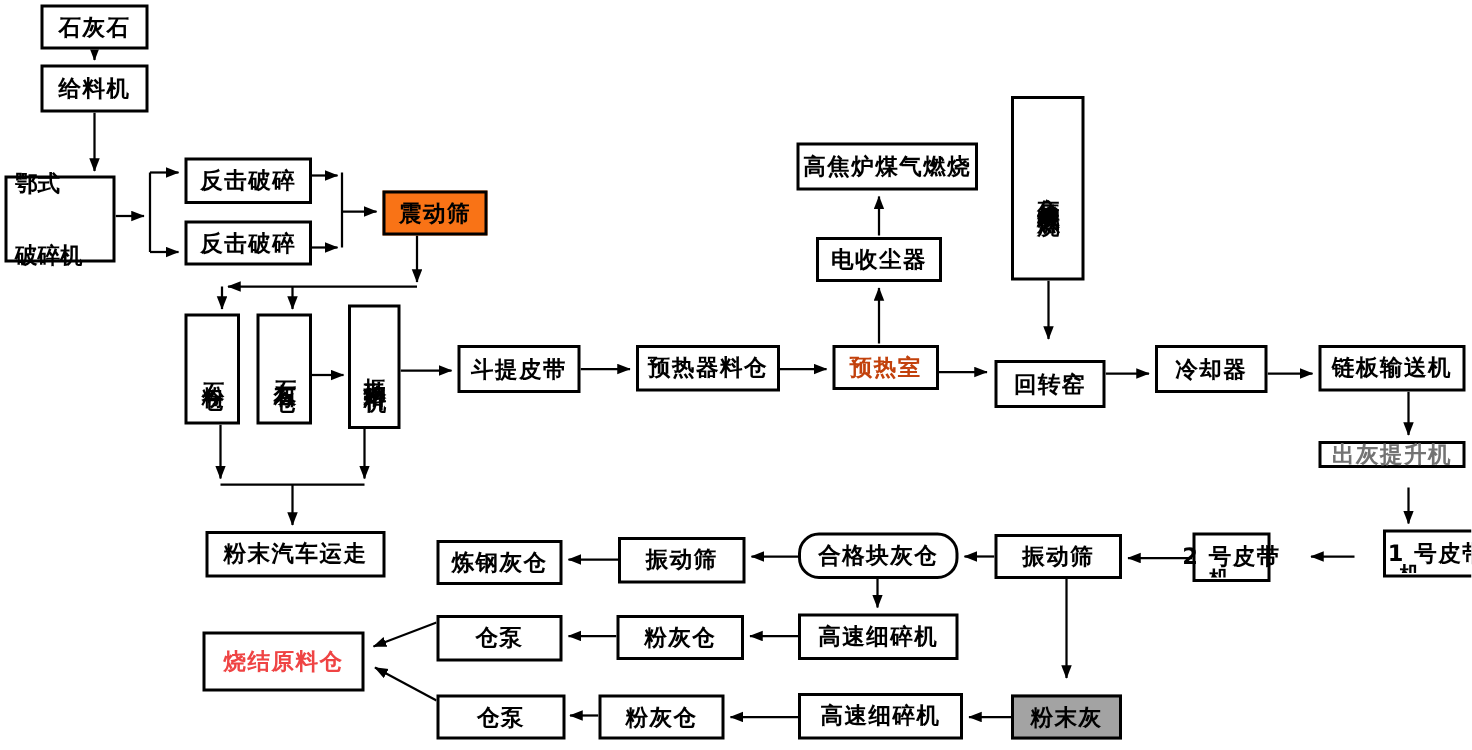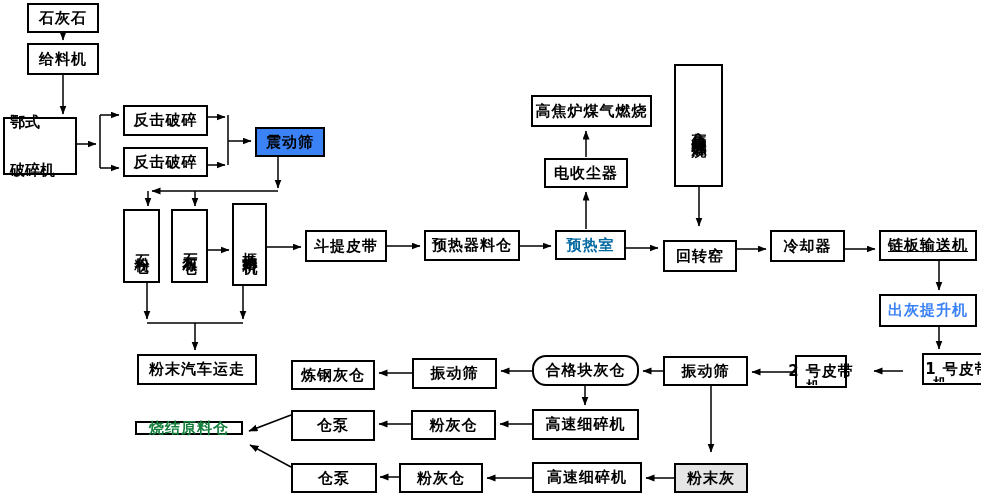--- a/index.html
+++ b/index.html
@@ -95,60 +95,60 @@
       <div class="node twoline" style="left: 3px; top: 117px; width: 74px; height: 58px; border-color: rgb(0, 0, 0); background: rgb(255, 255, 255); color: rgb(0, 0, 0);">
         <div>鄂式</div>
         <div>破碎机</div>
       </div>
       <div class="node" style="left: 123px; top: 105px; width: 85px; height: 31px; border-color: rgb(0, 0, 0); background: rgb(255, 255, 255); color: rgb(0, 0, 0);">
         <span>反击破碎</span>
       </div>
       <div class="node" style="left: 123px; top: 147px; width: 85px; height: 30px; border-color: rgb(0, 0, 0); background: rgb(255, 255, 255); color: rgb(0, 0, 0);">
         <span>反击破碎</span>
       </div>
-      <div class="node" style="left: 255px; top: 127px; width: 70px; height: 30px; border-color: rgb(0, 0, 0); background: #3b82f6; color: rgb(0, 0, 0); align-items: center;">
+      <div class="node" style="left: 255px; top: 127px; width: 70px; height: 30px; border-color: rgb(0, 0, 0); background: #f97316; color: rgb(0, 0, 0); align-items: center;">
         <span>震动筛</span>
       </div>
       <div class="node vertical" style="left: 123px; top: 209px; width: 37px; height: 74px; border-color: rgb(0, 0, 0); background: rgb(255, 255, 255); color: rgb(0, 0, 0);">
         <span>石粉仓</span>
       </div>
       <div class="node vertical" style="left: 171px; top: 209px; width: 37px; height: 74px; border-color: rgb(0, 0, 0); background: rgb(255, 255, 255); color: rgb(0, 0, 0);">
         <span>石灰石仓</span>
       </div>
       <div class="node vertical" style="left: 232px; top: 203px; width: 35px; height: 83px; border-color: rgb(0, 0, 0); background: rgb(255, 255, 255); color: rgb(0, 0, 0);">
         <span>振动给料机</span>
       </div>
       <div class="node" style="left: 305px; top: 230px; width: 82px; height: 32px; border-color: rgb(0, 0, 0); background: rgb(255, 255, 255); color: rgb(0, 0, 0); text-align: center;">
         <span>斗提皮带</span>
       </div>
       <div class="node" style="left: 424px; top: 230px; width: 96px; height: 31px; border-color: rgb(0, 0, 0); background: rgb(255, 255, 255); color: rgb(0, 0, 0);">
         <span>预热器料仓</span>
       </div>
-      <div class="node" style="left: 555px; top: 230px; width: 71px; height: 30px; border-color: rgb(0, 0, 0); background: rgb(255, 255, 255); color: #0369a1;">
+      <div class="node" style="left: 555px; top: 230px; width: 71px; height: 30px; border-color: rgb(0, 0, 0); background: rgb(255, 255, 255); color: #c2410c;">
         <span>预热室</span>
       </div>
       <div class="node" style="left: 663px; top: 230px; width: 74px; height: 32px; border-color: rgb(0, 0, 0); background: rgb(255, 255, 255); color: rgb(0, 0, 0); margin-top: 10px;">
         <span>回转窑</span>
       </div>
       <div class="node" style="left: 544px; top: 158px; width: 84px; height: 30px; border-color: rgb(0, 0, 0); background: rgb(255, 255, 255); color: rgb(0, 0, 0);">
         <span>电收尘器</span>
       </div>
       <div class="node" style="left: 531px; top: 95px; width: 121px; height: 32px; border-color: rgb(0, 0, 0); background: rgb(255, 255, 255); color: rgb(0, 0, 0);">
         <span>高焦炉煤气燃烧</span>
       </div>
       <div class="node vertical" style="left: 674px; top: 64px; width: 49px; height: 123px; border-color: rgb(0, 0, 0); background: rgb(255, 255, 255); color: rgb(0, 0, 0);">
         <span>高焦炉煤气燃烧</span>
       </div>
       <div class="node" style="left: 770px; top: 230px; width: 75px; height: 32px; border-color: rgb(0, 0, 0); background: rgb(255, 255, 255); color: rgb(0, 0, 0);">
         <span>冷却器</span>
       </div>
-      <div class="node" style="left: 879px; top: 230px; width: 98px; height: 31px; border-color: rgb(0, 0, 0); background: rgb(255, 255, 255); color: rgb(0, 0, 0); text-decoration: underline;">
+      <div class="node" style="left: 879px; top: 230px; width: 98px; height: 31px; border-color: rgb(0, 0, 0); background: rgb(255, 255, 255); color: rgb(0, 0, 0);">
         <span>链板输送机</span>
       </div>
-      <div class="node" style="left: 879px; top: 294px; width: 98px; height: 33px; border-color: rgb(0, 0, 0); background: rgb(255, 255, 255); color: #3b82f6;">
+      <div class="node" style="left: 879px; top: 294px; width: 98px; height: 18px; border-color: rgb(0, 0, 0); background: rgb(255, 255, 255); color: #737373;">
         <span>出灰提升机</span>
       </div>
       <div class="node" style="left: 903px; top: 353px; width: 72px; height: 32px; border-color: rgb(0, 0, 0); background: rgb(255, 255, 255); color: rgb(0, 0, 0); margin-left: 19px;">
         <span>1 号皮带</span>
         <div class="partial">机</div>
       </div>
       <div class="node" style="left: 795px; top: 355px; width: 52px; height: 33px; border-color: rgb(0, 0, 0); background: rgb(255, 255, 255); color: rgb(0, 0, 0);">
         <span>2 号皮带</span>
         <div class="partial">机</div>
       </div>
@@ -169,24 +169,24 @@
       </div>
       <div class="node" style="left: 532px; top: 409px; width: 107px; height: 31px; border-color: rgb(0, 0, 0); background: rgb(255, 255, 255); color: rgb(0, 0, 0);">
         <span>高速细碎机</span>
       </div>
       <div class="node" style="left: 411px; top: 410px; width: 85px; height: 30px; border-color: rgb(0, 0, 0); background: rgb(255, 255, 255); color: rgb(0, 0, 0);">
         <span>粉灰仓</span>
       </div>
       <div class="node" style="left: 291px; top: 410px; width: 84px; height: 31px; border-color: rgb(0, 0, 0); background: rgb(255, 255, 255); color: rgb(0, 0, 0);">
         <span>仓泵</span>
       </div>
-      <div class="node" style="left: 135px; top: 421px; width: 108px; height: 14px; border-color: rgb(0, 0, 0); background: rgb(255, 255, 255); color: #15803d;">
+      <div class="node" style="left: 135px; top: 421px; width: 108px; height: 40px; border-color: rgb(0, 0, 0); background: rgb(255, 255, 255); color: #ef4444;">
         <span>烧结原料仓</span>
       </div>
-      <div class="node" style="left: 674px; top: 463px; width: 74px; height: 30px; border-color: rgb(0, 0, 0); background: #e5e5e5; color: rgb(0, 0, 0);">
+      <div class="node" style="left: 674px; top: 463px; width: 74px; height: 30px; border-color: rgb(0, 0, 0); background: #a3a3a3; color: rgb(0, 0, 0);">
         <span>粉末灰</span>
       </div>
       <div class="node" style="left: 532px; top: 462px; width: 110px; height: 31px; border-color: rgb(0, 0, 0); background: rgb(255, 255, 255); color: rgb(0, 0, 0);">
         <span>高速细碎机</span>
       </div>
       <div class="node" style="left: 399px; top: 463px; width: 84px; height: 30px; border-color: rgb(0, 0, 0); background: rgb(255, 255, 255); color: rgb(0, 0, 0);">
         <span>粉灰仓</span>
       </div>
       <div class="node" style="left: 291px; top: 463px; width: 86px; height: 30px; border-color: rgb(0, 0, 0); background: rgb(255, 255, 255); color: rgb(0, 0, 0);">
         <span>仓泵</span>

